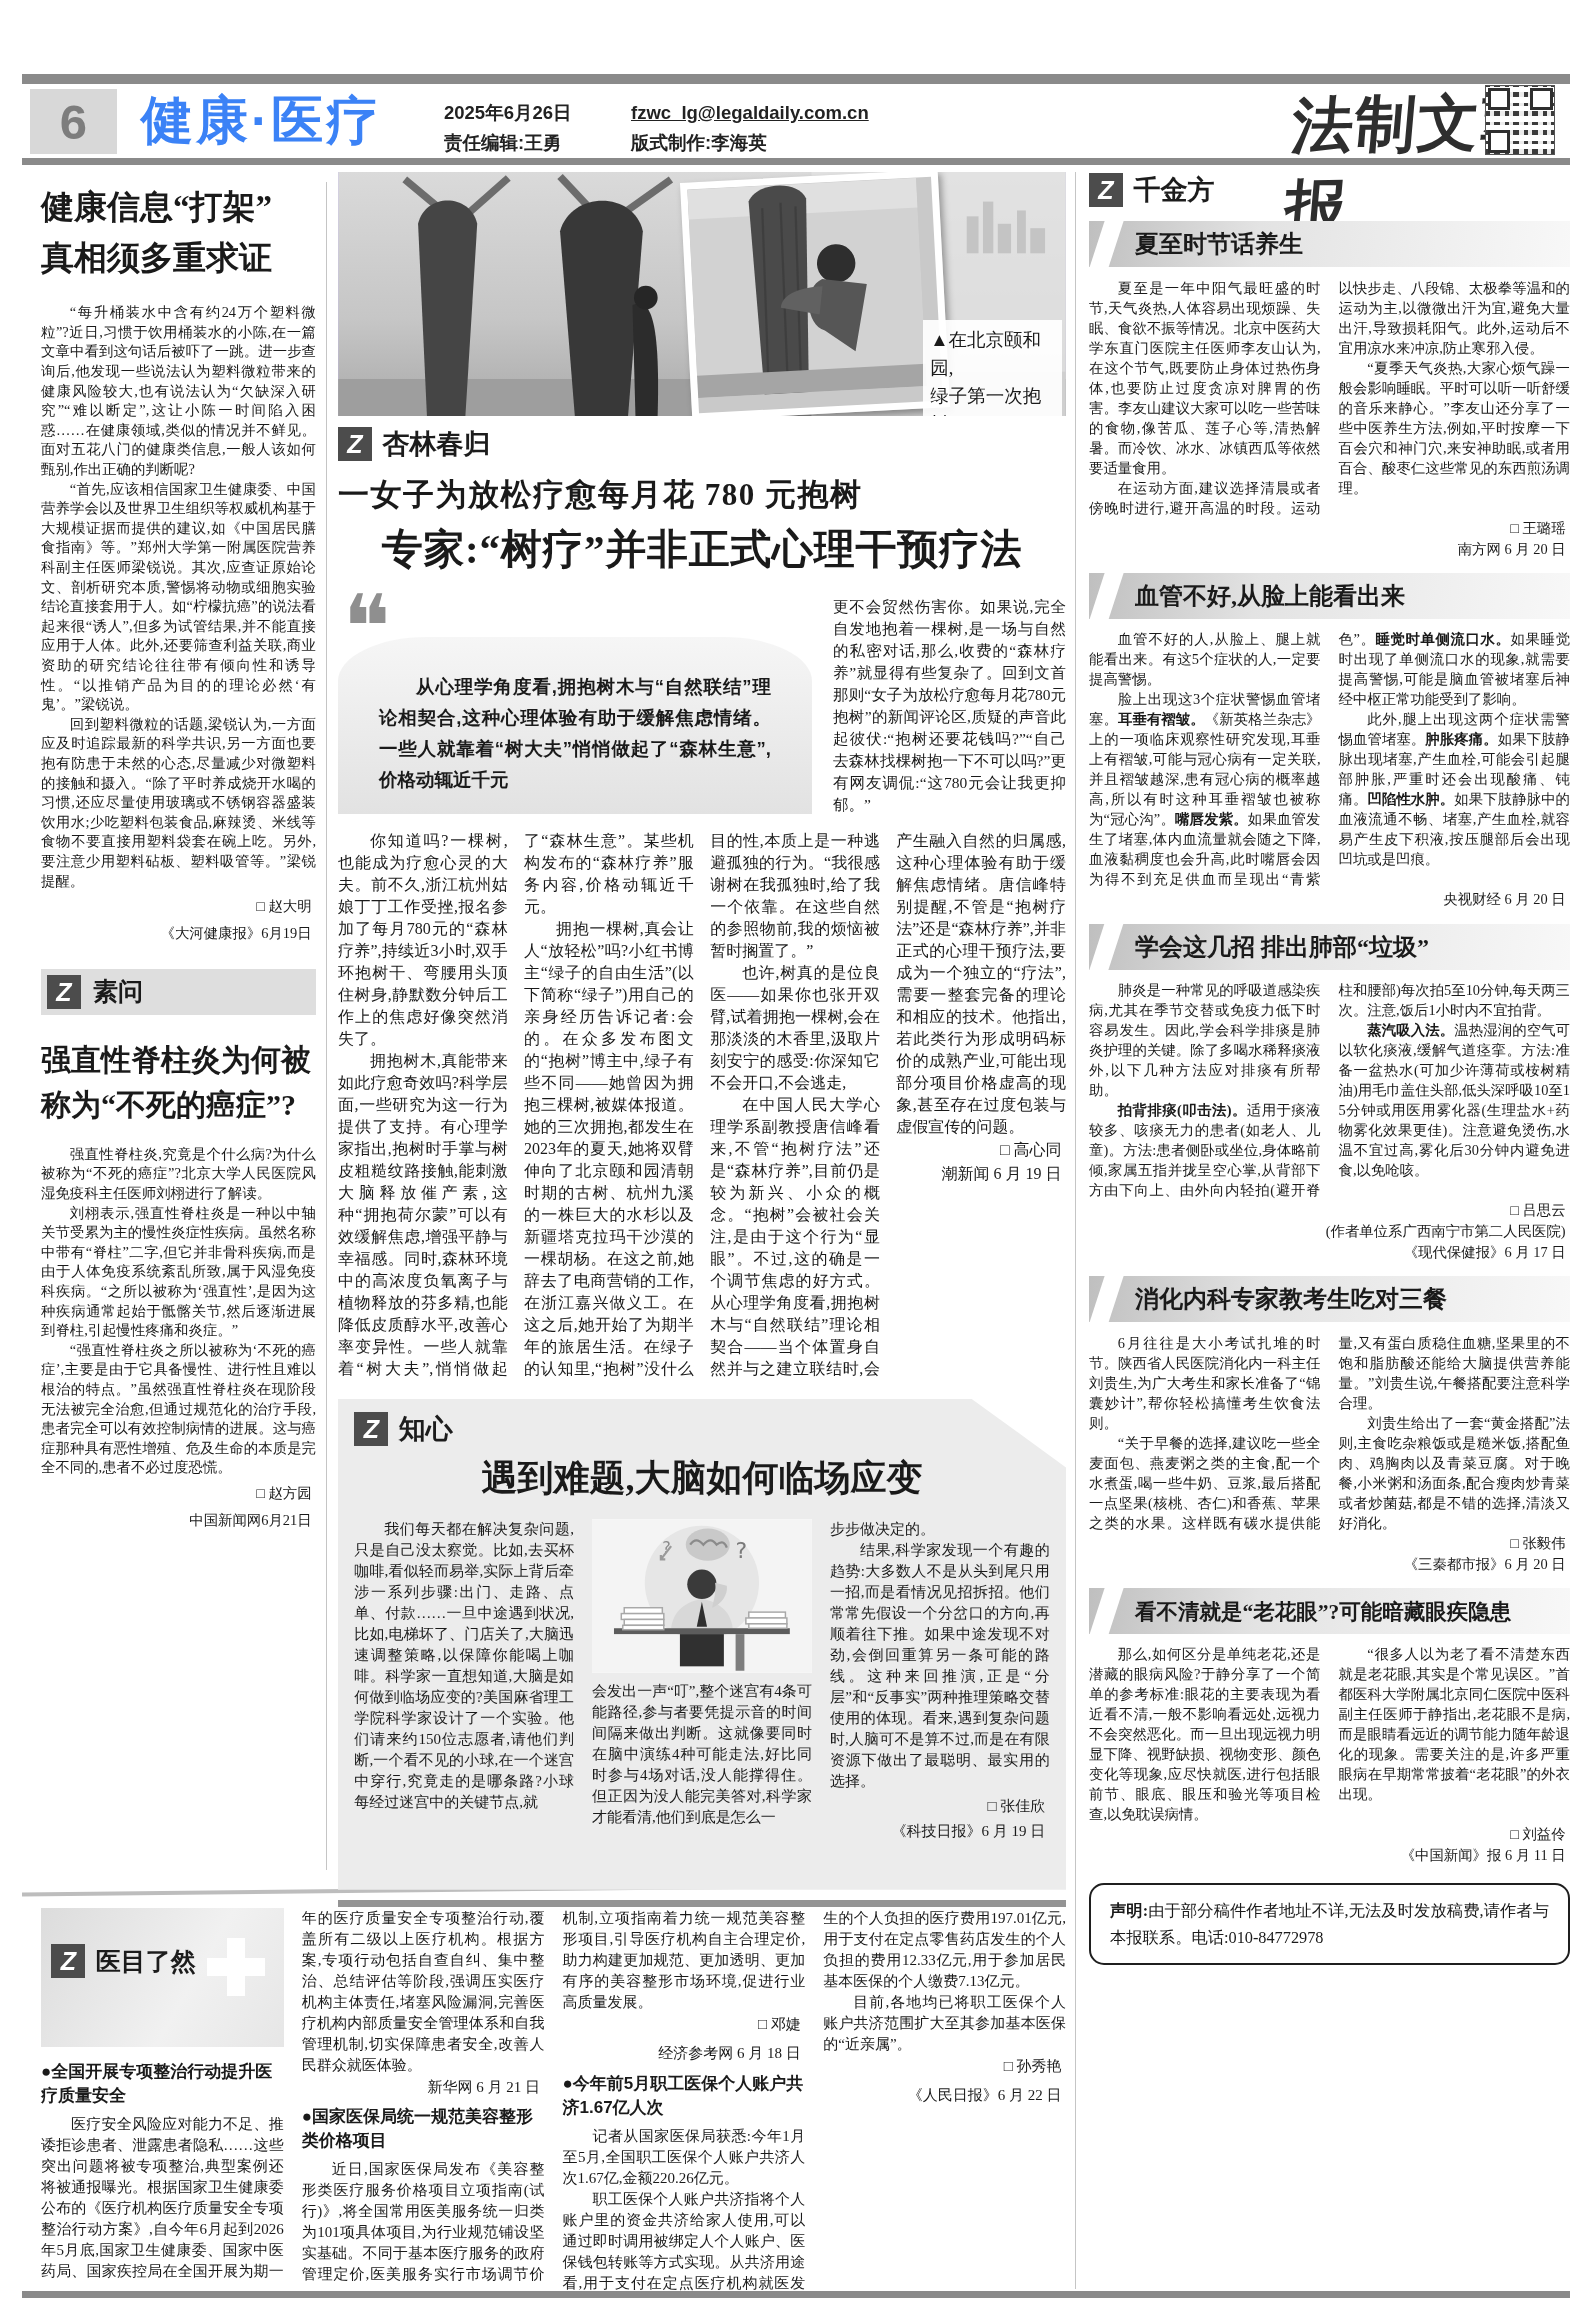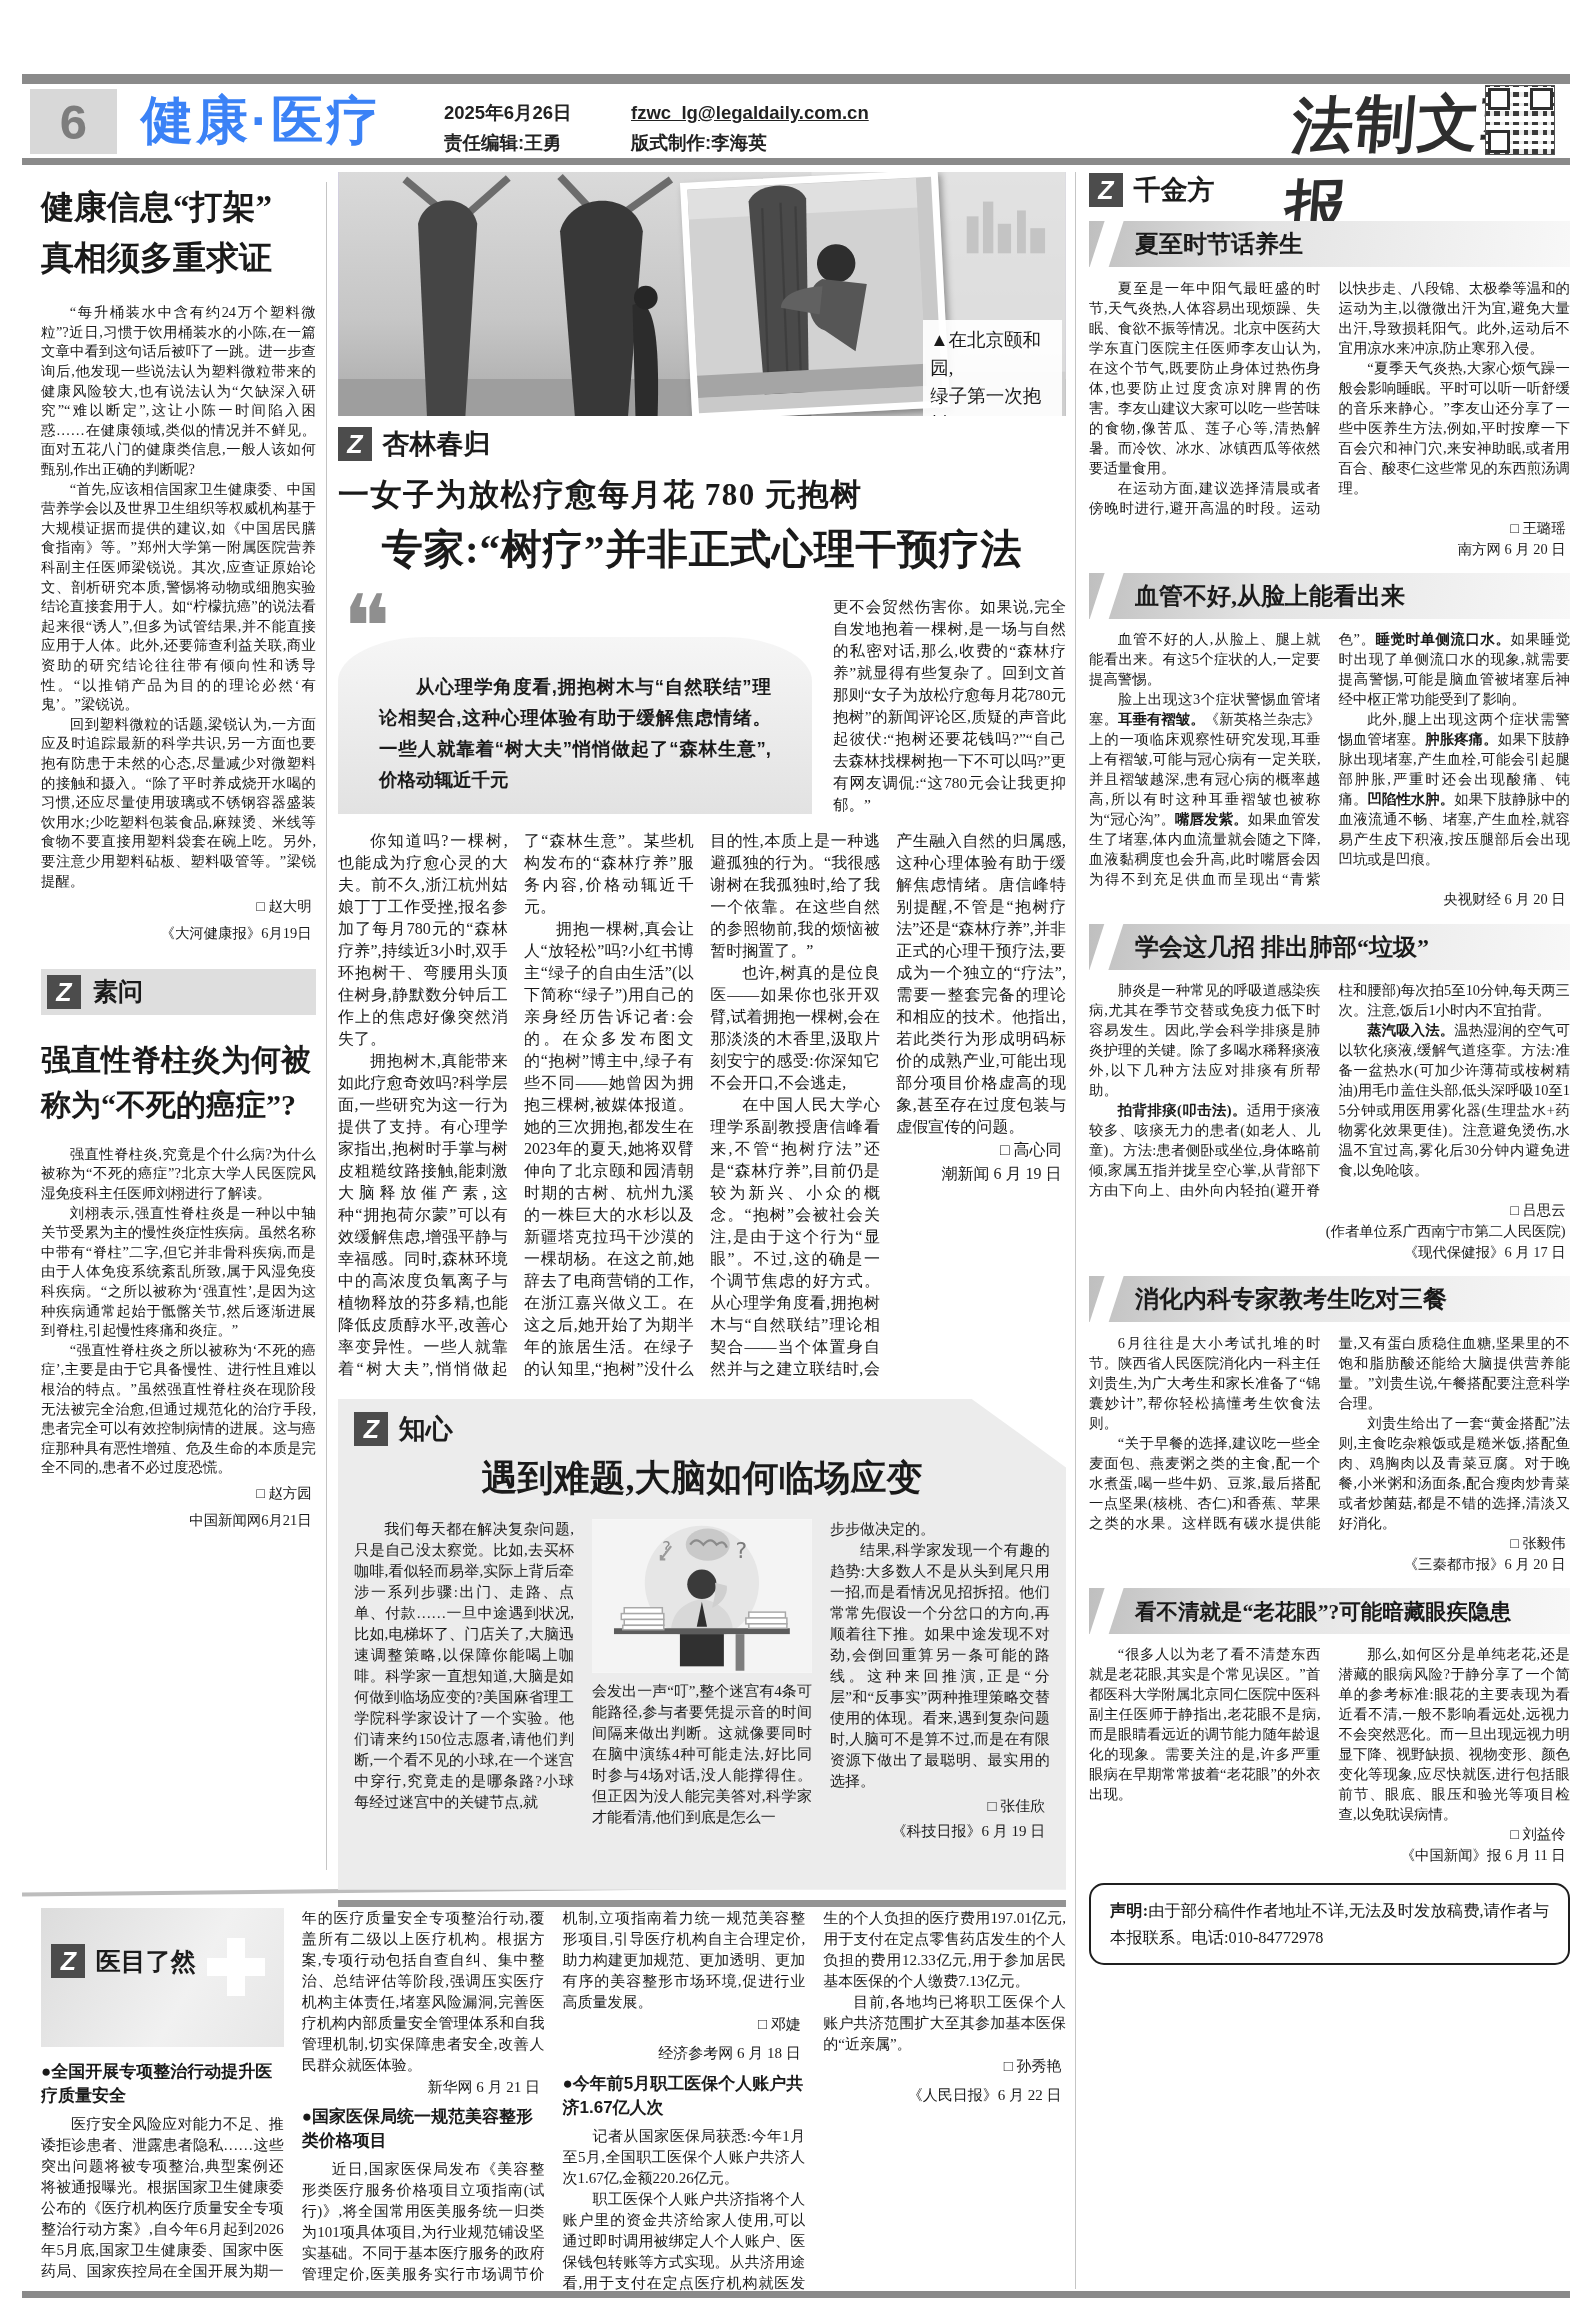--- a/index.html
+++ b/index.html
@@ -343,22 +343,22 @@
           <p>“关于早餐的选择,建议吃一些全麦面包、燕麦粥之类的主食,配一个水煮蛋,喝一些牛奶、豆浆,最后搭配一点坚果(核桃、杏仁)和香蕉、苹果之类的水果。这样既有碳水提供能量,又有蛋白质稳住血糖,坚果里的不饱和脂肪酸还能给大脑提供营养能量。”刘贵生说,午餐搭配要注意科学合理。</p>
           <p>刘贵生给出了一套“黄金搭配”法则,主食吃杂粮饭或是糙米饭,搭配鱼肉、鸡胸肉以及青菜豆腐。对于晚餐,小米粥和汤面条,配合瘦肉炒青菜或者炒菌菇,都是不错的选择,清淡又好消化。</p>
         </div>
       <div class="attrib">□ 张毅伟</div>
       <div class="attrib">《三秦都市报》6 月 20 日</div>
     </div>
 
     <div class="r-art">
       <div class="tbar" style="font-size:21.5px;">看不清就是“老花眼”?可能暗藏眼疾隐患</div>
       <div class="body-text">
+          <p>那么,如何区分是单纯老花,还是潜藏的眼病风险?于静分享了一个简单的参考标准:眼花的主要表现为看近看不清,一般不影响看远处,远视力不会突然恶化。而一旦出现远视力明显下降、视野缺损、视物变形、颜色变化等现象,应尽快就医,进行包括眼前节、眼底、眼压和验光等项目检查,以免耽误病情。</p>
           <p>“很多人以为老了看不清楚东西就是老花眼,其实是个常见误区。”首都医科大学附属北京同仁医院中医科副主任医师于静指出,老花眼不是病,而是眼睛看远近的调节能力随年龄退化的现象。需要关注的是,许多严重眼病在早期常常披着“老花眼”的外衣出现。</p>
-          <p>那么,如何区分是单纯老花,还是潜藏的眼病风险?于静分享了一个简单的参考标准:眼花的主要表现为看近看不清,一般不影响看远处,远视力不会突然恶化。而一旦出现远视力明显下降、视野缺损、视物变形、颜色变化等现象,应尽快就医,进行包括眼前节、眼底、眼压和验光等项目检查,以免耽误病情。</p>
         </div>
       <div class="attrib">□ 刘益伶</div>
       <div class="attrib">《中国新闻》报 6 月 11 日</div>
     </div>
 
     <div class="notice">
         <p><b>声明:</b>由于部分稿件作者地址不详,无法及时发放稿费,请作者与本报联系。电话:010-84772978</p>
       </div>
   </div>
 

